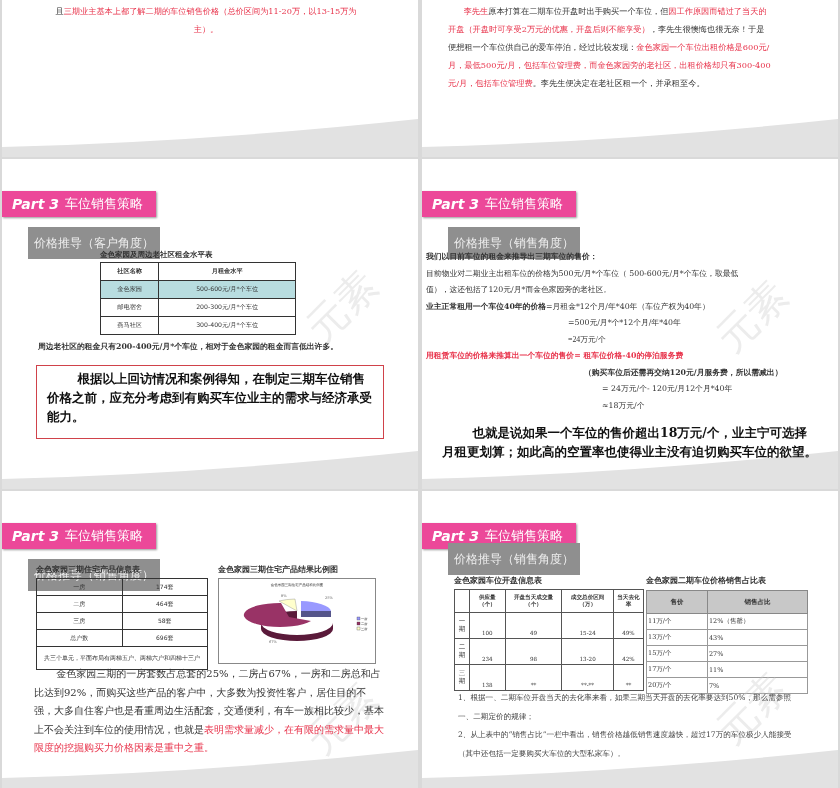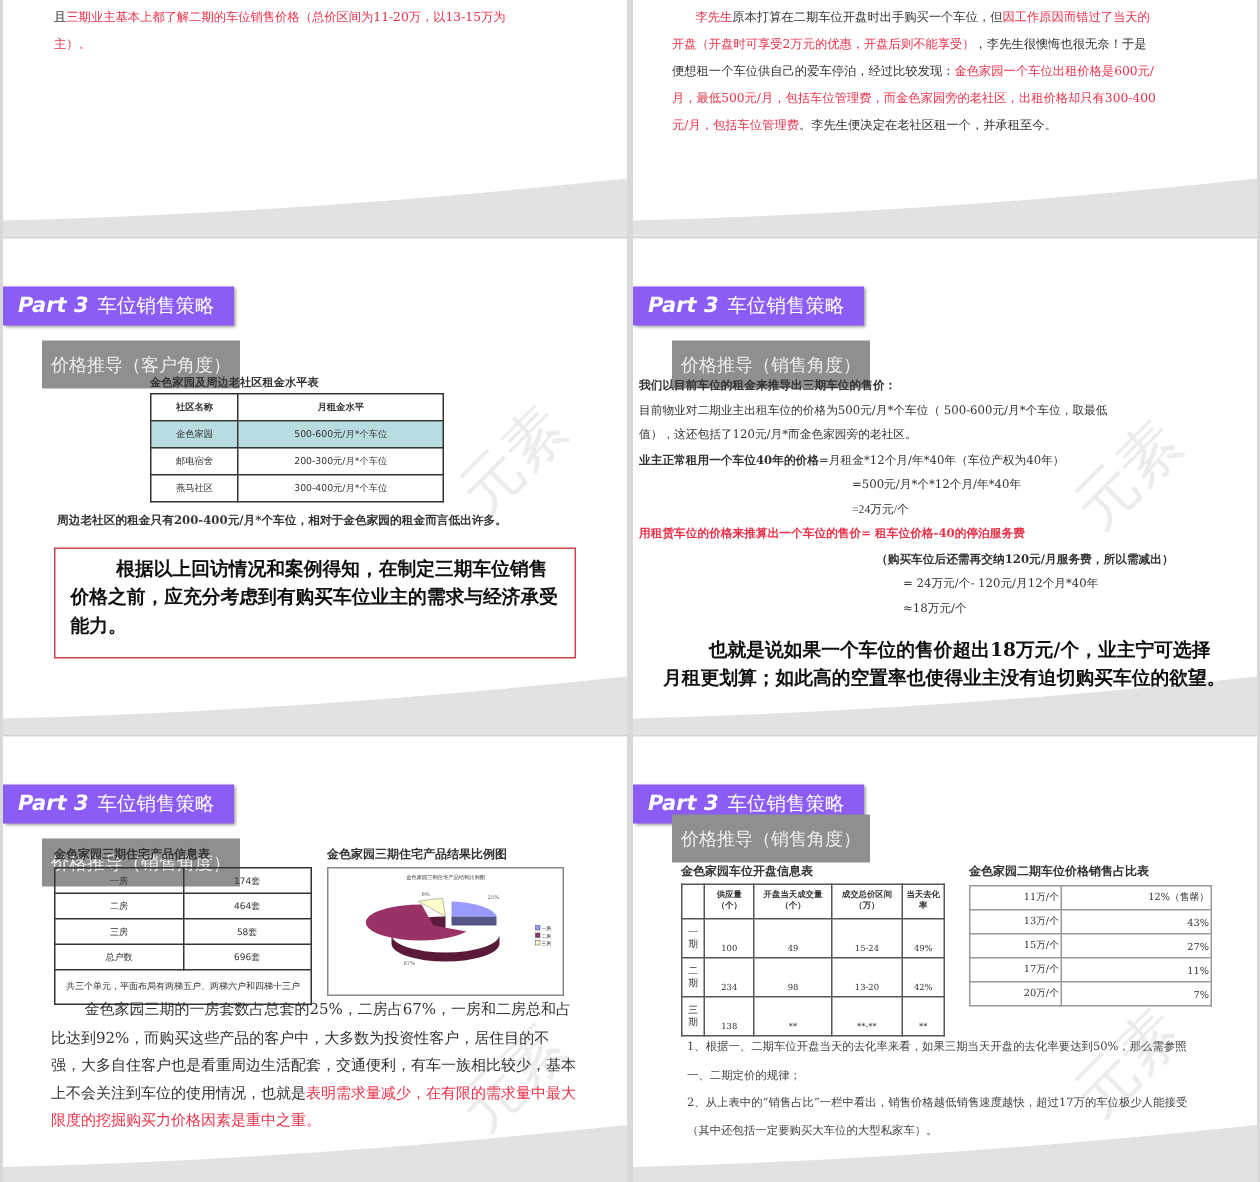--- a/index.html
+++ b/index.html
@@ -7,21 +7,21 @@
          font-family:"DejaVu Serif","Liberation Serif",serif; color:#333; }
   .slide { position:absolute; background:#fff; overflow:hidden; box-sizing:border-box; }
   .s1 { left:2px; top:-10px; width:416px; height:167px; }
   .s2 { left:422px; top:-10px; width:416px; height:167px; }
   .s3 { left:2px; top:159px; width:416px; height:330px; }
   .s4 { left:422px; top:159px; width:416px; height:330px; }
   .s5 { left:2px; top:491px; width:416px; height:297px; }
   .s6 { left:422px; top:491px; width:416px; height:297px; }
   .wave { position:absolute; left:0; bottom:0; width:100%; height:60px; pointer-events:none; }
   .content { position:relative; z-index:2; }
-  .part-banner { position:absolute; left:0; top:32px; width:154px; height:26px; background:#8b5cf6;
+  .part-banner { position:absolute; left:0; top:32px; width:154px; height:26px; background:#ec4899;
                  color:#fff; display:flex; align-items:center; padding-left:10px; box-sizing:border-box;
                  font-family:"DejaVu Sans","Liberation Sans",sans-serif; box-shadow:1px 1px 2px #999; }
   .part-banner .pn { font-style:italic; font-weight:bold; font-size:14px; margin-right:6px; }
   .part-banner .pt { font-size:13px;font-family:Liberation Serif, serif; }
   .sub-banner { position:absolute; left:26px; top:68px; height:32px; background:#8f8f8f; color:#eee;
                 font-family:"DejaVu Sans","Liberation Sans",sans-serif; font-size:12px;
                 padding:0 6px; display:flex; align-items:center; }
   .txt { font-size:8.2px; line-height:18px; }
   .red { color:#e8324a; }
   .dark { color:#333; }
@@ -33,39 +33,39 @@
   .rent-table th { font-weight:bold; font-family:"DejaVu Serif",serif; }
   .hl { background:#b8dde0; }
   .cap { position:absolute; font-weight:bold; font-size:7.5px; text-align:left; }
   .callout { position:absolute; left:34px; top:206px; width:348px; height:74px; border:1.5px solid #d0424a;
              font-size:12.5px; line-height:19px; padding:3px 10px; box-sizing:border-box; color:#111;
              font-family:"DejaVu Sans","Liberation Sans",sans-serif; font-weight:bold; }
   .res-table { position:absolute; left:34px; top:87px; width:172px; border:1.5px solid #222; font-size:6px;
                font-family:"DejaVu Sans","Liberation Sans",sans-serif; }
   .res-table td { border:1px solid #333; height:14px; text-align:center; }
   .chart-box { position:absolute; left:216px; top:87px; width:156px; height:84px; border:1px solid #888; background:#fff; }
-  .open-table { position:absolute; left:32px; top:98px; width:176px; border:1px solid #444; font-size:5.6px; }
+  .open-table { position:absolute; left:32px; top:98px; width:190px; border:1px solid #444; font-size:5.6px; }
   .open-table td, .open-table th { border:1px solid #555; text-align:center; }
   .open-table th { font-weight:bold; height:20px; line-height:7px; }
   .open-table td { height:22px; vertical-align:bottom; padding-bottom:2px; }
   .open-table td.ph { width:12px; line-height:8px; vertical-align:middle; font-size:6.5px; }
   .price-table { position:absolute; left:224px; top:99px; width:162px; border:1px solid #666; font-size:6.5px; }
   .price-table th { background:#c8c8c8; height:20px; border:1px solid #888; font-weight:bold; }
-  .price-table td { height:13px; border:1px solid #999; text-align:right; }
+  .price-table td { height:13px; border:1px solid #999; text-align:left; }
   .watermark { position:absolute; color:rgba(200,200,200,0.35); font-size:40px; transform:rotate(-45deg); z-index:1;
                font-family:"DejaVu Sans",sans-serif; pointer-events:none; }
 </style>
 </head>
 <body>
 
 <div class="slide s1">
   <svg class="wave" viewBox="0 0 416 60" preserveAspectRatio="none">
       <path d="M0 50 Q200 45 416 22 L416 60 L0 60 Z" fill="#e2e2e2"></path>
     </svg>
-  <div class="content txt" style="position:absolute;left:34px;top:12px;width:340px;">
+  <div class="content txt" style="position:absolute;left:34px;top:12px;width:340px;text-align:center;">
     <span class="dark">且</span><span class="red">三期业主基本上都了解二期的车位销售价格（总价区间为11-20万，以13-15万为</span><br>
     <span class="red">主）。</span>
   </div>
 </div>
 
 <div class="slide s2">
   <svg class="wave" viewBox="0 0 416 60" preserveAspectRatio="none">
       <path d="M0 50 Q200 45 416 22 L416 60 L0 60 Z" fill="#e2e2e2"></path>
     </svg>
   <div class="content txt" style="position:absolute;left:26px;top:12px;width:370px;">
@@ -240,20 +240,24 @@
       <td>138</td>
       <td>**</td>
       <td>**-**</td>
       <td>**</td>
     </tr>
   </tbody>
     </table>
   <div class="cap" style="left:224px;top:84px;width:162px;font-size:8px;">金色家园二期车位价格销售占比表</div>
   <table class="price-table">
     <tbody>
+        <tr>
+          <th>售价</th>
+          <th>销售占比</th>
+        </tr>
     <tr>
           <td>11万/个</td>
           <td>12%（售罄）</td>
         </tr>
     <tr>
           <td>13万/个</td>
           <td>43%</td>
         </tr>
     <tr>
           <td>15万/个</td>

